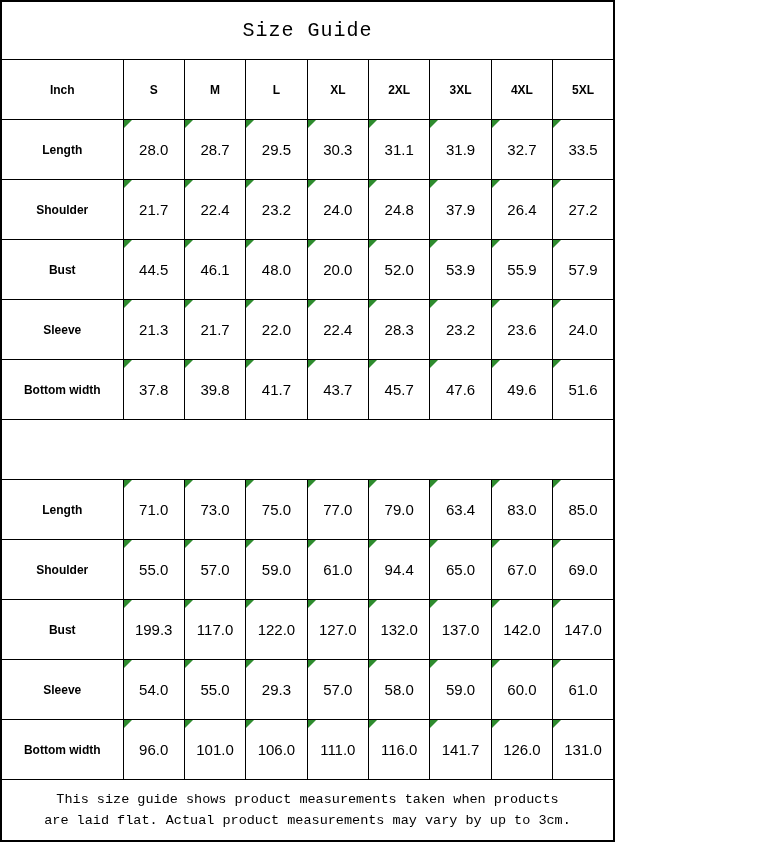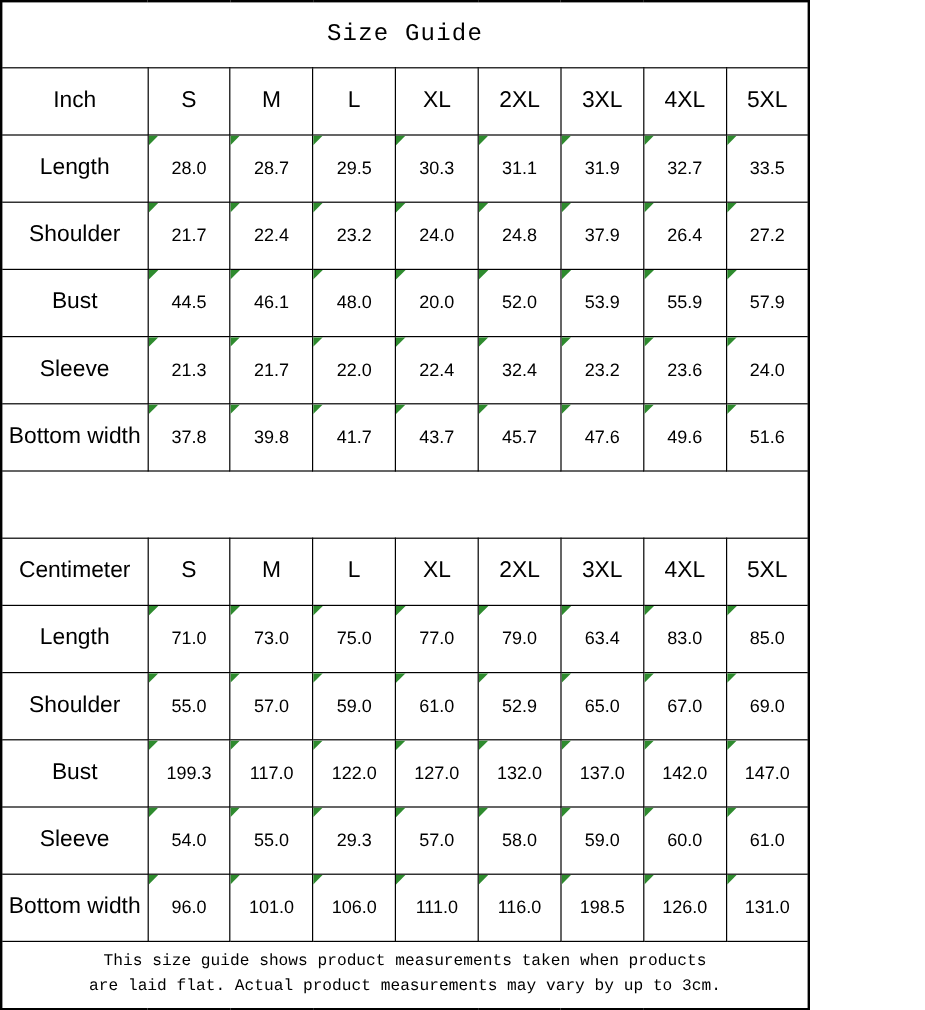--- a/index.html
+++ b/index.html
@@ -8,21 +8,21 @@
     background: #ffffff;
   }
   .page {
     width: 771px;
     height: 842px;
     background: #ffffff;
     color: #000000;
     font-family: "Liberation Sans", sans-serif;
   }
   table.sg {
-    width: 675px;
+    width: 615px;
     height: 842px;
     border-collapse: collapse;
     table-layout: fixed;
     border: 2px solid #000000;
   }
   td {
     border: 1px solid #000000;
     text-align: center;
     vertical-align: middle;
     padding: 0;
@@ -36,22 +36,22 @@
   tr.row        { height: 56px; }
   tr.row-spacer { height: 56px; }
   tr.row-footer { height: 57px; }
   .title-cell {
     font-family: "Liberation Mono", "DejaVu Sans Mono", monospace;
     font-size: 20px;
     letter-spacing: 1px;
     font-weight: normal;
   }
   .header-cell, .label-cell {
-    font-weight: normal;
-    font-size: 19px;
+    font-weight: bold;
+    font-size: 12px;
   }
   .num-cell {
     font-size: 15px;
     position: relative;
   }
   .flag {
     position: absolute;
     top: 0;
     left: 0;
     width: 0;
@@ -132,21 +132,21 @@
           <td class="num-cell"><span class="flag" style="border-top-color: rgb(46, 139, 46);"></span><span>53.9</span></td>
           <td class="num-cell"><span class="flag" style="border-top-color: rgb(46, 139, 46);"></span><span>55.9</span></td>
           <td class="num-cell"><span class="flag" style="border-top-color: rgb(46, 139, 46);"></span><span>57.9</span></td>
         </tr>
         <tr class="row">
           <td class="label-cell">Sleeve</td>
           <td class="num-cell"><span class="flag" style="border-top-color: rgb(46, 139, 46);"></span><span>21.3</span></td>
           <td class="num-cell"><span class="flag" style="border-top-color: rgb(46, 139, 46);"></span><span>21.7</span></td>
           <td class="num-cell"><span class="flag" style="border-top-color: rgb(46, 139, 46);"></span><span>22.0</span></td>
           <td class="num-cell"><span class="flag" style="border-top-color: rgb(46, 139, 46);"></span><span>22.4</span></td>
-          <td class="num-cell"><span class="flag" style="border-top-color: rgb(46, 139, 46);"></span><span>32.4</span></td>
+          <td class="num-cell"><span class="flag" style="border-top-color: rgb(46, 139, 46);"></span><span>28.3</span></td>
           <td class="num-cell"><span class="flag" style="border-top-color: rgb(46, 139, 46);"></span><span>23.2</span></td>
           <td class="num-cell"><span class="flag" style="border-top-color: rgb(46, 139, 46);"></span><span>23.6</span></td>
           <td class="num-cell"><span class="flag" style="border-top-color: rgb(46, 139, 46);"></span><span>24.0</span></td>
         </tr>
         <tr class="row">
           <td class="label-cell">Bottom width</td>
           <td class="num-cell"><span class="flag" style="border-top-color: rgb(46, 139, 46);"></span><span>37.8</span></td>
           <td class="num-cell"><span class="flag" style="border-top-color: rgb(46, 139, 46);"></span><span>39.8</span></td>
           <td class="num-cell"><span class="flag" style="border-top-color: rgb(46, 139, 46);"></span><span>41.7</span></td>
           <td class="num-cell"><span class="flag" style="border-top-color: rgb(46, 139, 46);"></span><span>43.7</span></td>
@@ -156,48 +156,37 @@
           <td class="num-cell"><span class="flag" style="border-top-color: rgb(46, 139, 46);"></span><span>51.6</span></td>
         </tr>
       </tbody>
     <tbody>
       <tr class="row-spacer">
         <td colspan="9" class="span-cell"></td>
       </tr>
     </tbody>
     <tbody>
         <tr class="row">
-          <td class="header-cell">Centimeter</td>
-          <td class="header-cell">S</td>
-          <td class="header-cell">M</td>
-          <td class="header-cell">L</td>
-          <td class="header-cell">XL</td>
-          <td class="header-cell">2XL</td>
-          <td class="header-cell">3XL</td>
-          <td class="header-cell">4XL</td>
-          <td class="header-cell">5XL</td>
-        </tr>
-        <tr class="row">
           <td class="label-cell">Length</td>
           <td class="num-cell"><span class="flag" style="border-top-color: rgb(46, 139, 46);"></span><span>71.0</span></td>
           <td class="num-cell"><span class="flag" style="border-top-color: rgb(46, 139, 46);"></span><span>73.0</span></td>
           <td class="num-cell"><span class="flag" style="border-top-color: rgb(46, 139, 46);"></span><span>75.0</span></td>
           <td class="num-cell"><span class="flag" style="border-top-color: rgb(46, 139, 46);"></span><span>77.0</span></td>
           <td class="num-cell"><span class="flag" style="border-top-color: rgb(46, 139, 46);"></span><span>79.0</span></td>
           <td class="num-cell"><span class="flag" style="border-top-color: rgb(46, 139, 46);"></span><span>63.4</span></td>
           <td class="num-cell"><span class="flag" style="border-top-color: rgb(46, 139, 46);"></span><span>83.0</span></td>
           <td class="num-cell"><span class="flag" style="border-top-color: rgb(46, 139, 46);"></span><span>85.0</span></td>
         </tr>
         <tr class="row">
           <td class="label-cell">Shoulder</td>
           <td class="num-cell"><span class="flag" style="border-top-color: rgb(46, 139, 46);"></span><span>55.0</span></td>
           <td class="num-cell"><span class="flag" style="border-top-color: rgb(46, 139, 46);"></span><span>57.0</span></td>
           <td class="num-cell"><span class="flag" style="border-top-color: rgb(46, 139, 46);"></span><span>59.0</span></td>
           <td class="num-cell"><span class="flag" style="border-top-color: rgb(46, 139, 46);"></span><span>61.0</span></td>
-          <td class="num-cell"><span class="flag" style="border-top-color: rgb(46, 139, 46);"></span><span>52.9</span></td>
+          <td class="num-cell"><span class="flag" style="border-top-color: rgb(46, 139, 46);"></span><span>94.4</span></td>
           <td class="num-cell"><span class="flag" style="border-top-color: rgb(46, 139, 46);"></span><span>65.0</span></td>
           <td class="num-cell"><span class="flag" style="border-top-color: rgb(46, 139, 46);"></span><span>67.0</span></td>
           <td class="num-cell"><span class="flag" style="border-top-color: rgb(46, 139, 46);"></span><span>69.0</span></td>
         </tr>
         <tr class="row">
           <td class="label-cell">Bust</td>
           <td class="num-cell"><span class="flag" style="border-top-color: rgb(46, 139, 46);"></span><span>199.3</span></td>
           <td class="num-cell"><span class="flag" style="border-top-color: rgb(46, 139, 46);"></span><span>117.0</span></td>
           <td class="num-cell"><span class="flag" style="border-top-color: rgb(46, 139, 46);"></span><span>122.0</span></td>
           <td class="num-cell"><span class="flag" style="border-top-color: rgb(46, 139, 46);"></span><span>127.0</span></td>
@@ -217,21 +206,21 @@
           <td class="num-cell"><span class="flag" style="border-top-color: rgb(46, 139, 46);"></span><span>60.0</span></td>
           <td class="num-cell"><span class="flag" style="border-top-color: rgb(46, 139, 46);"></span><span>61.0</span></td>
         </tr>
         <tr class="row">
           <td class="label-cell">Bottom width</td>
           <td class="num-cell"><span class="flag" style="border-top-color: rgb(46, 139, 46);"></span><span>96.0</span></td>
           <td class="num-cell"><span class="flag" style="border-top-color: rgb(46, 139, 46);"></span><span>101.0</span></td>
           <td class="num-cell"><span class="flag" style="border-top-color: rgb(46, 139, 46);"></span><span>106.0</span></td>
           <td class="num-cell"><span class="flag" style="border-top-color: rgb(46, 139, 46);"></span><span>111.0</span></td>
           <td class="num-cell"><span class="flag" style="border-top-color: rgb(46, 139, 46);"></span><span>116.0</span></td>
-          <td class="num-cell"><span class="flag" style="border-top-color: rgb(46, 139, 46);"></span><span>198.5</span></td>
+          <td class="num-cell"><span class="flag" style="border-top-color: rgb(46, 139, 46);"></span><span>141.7</span></td>
           <td class="num-cell"><span class="flag" style="border-top-color: rgb(46, 139, 46);"></span><span>126.0</span></td>
           <td class="num-cell"><span class="flag" style="border-top-color: rgb(46, 139, 46);"></span><span>131.0</span></td>
         </tr>
       </tbody>
     <tbody>
       <tr class="row-footer">
         <td colspan="9" class="span-cell footer-cell">
           <div>This size guide shows product measurements taken when products</div>
           <div>are laid flat. Actual product measurements may vary by up to 3cm.</div>
         </td>

